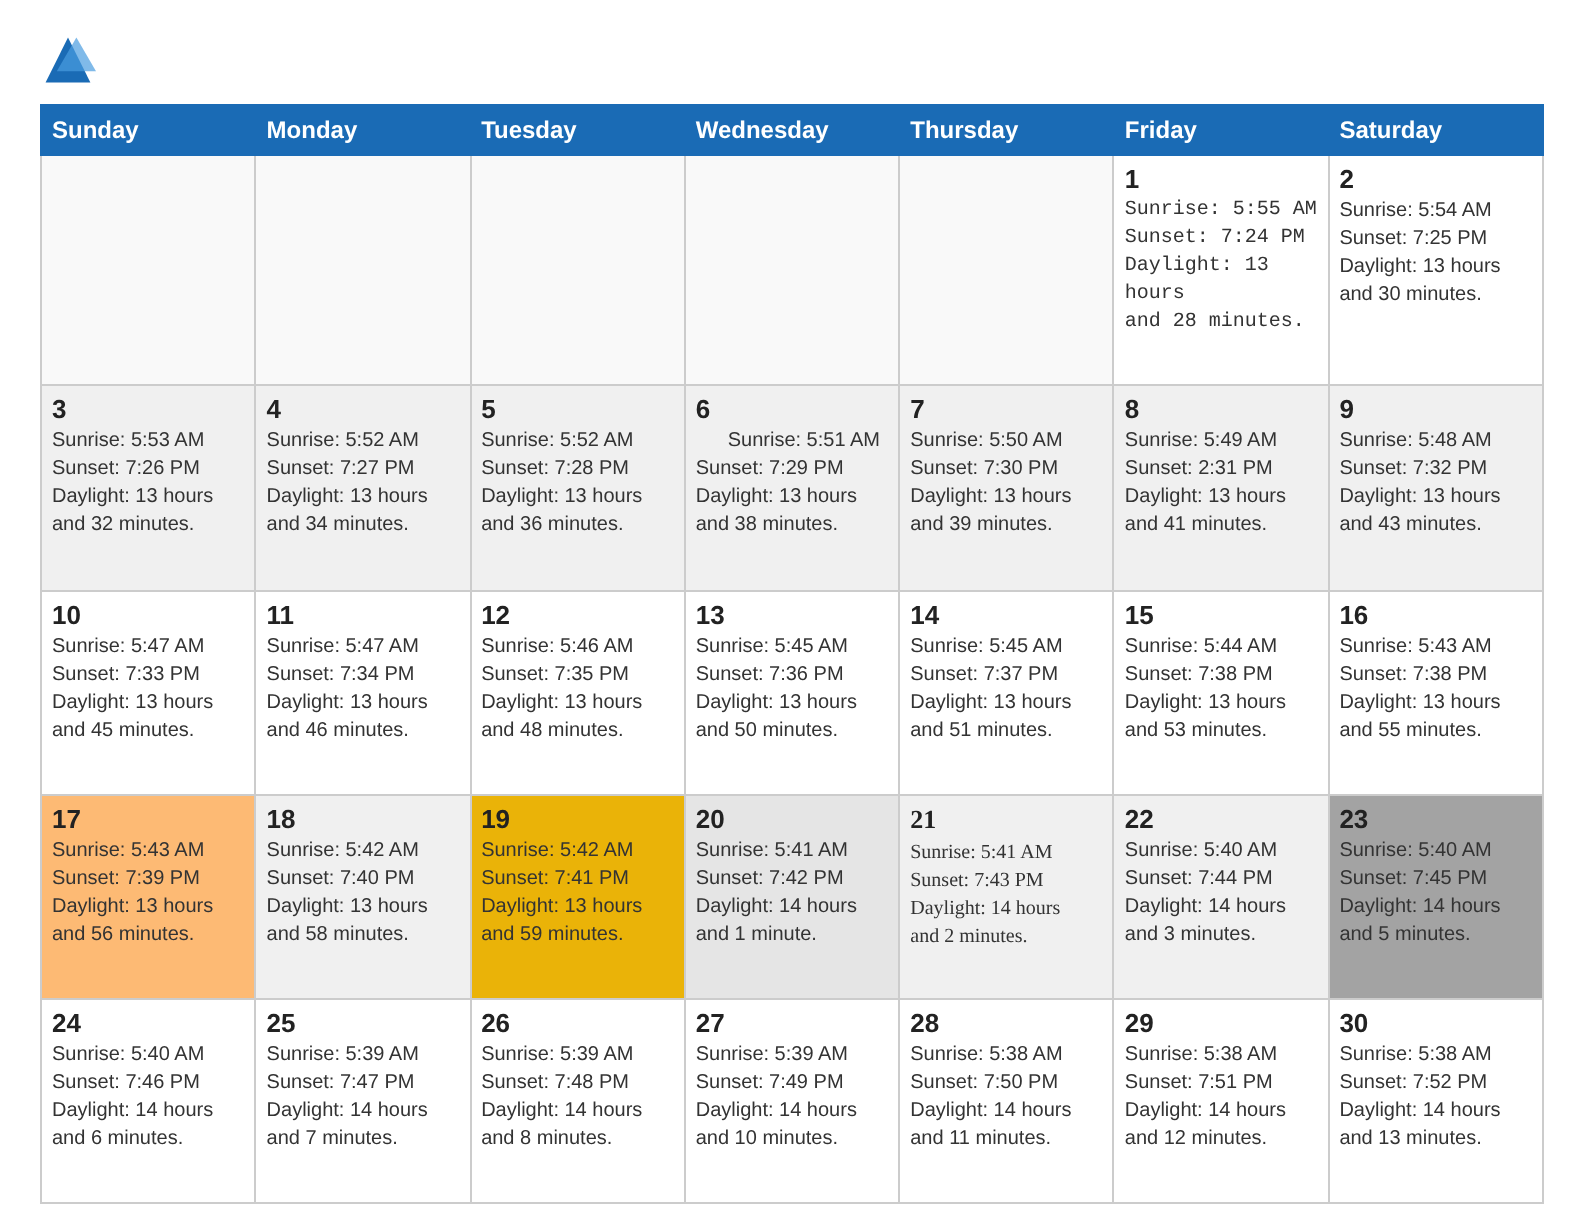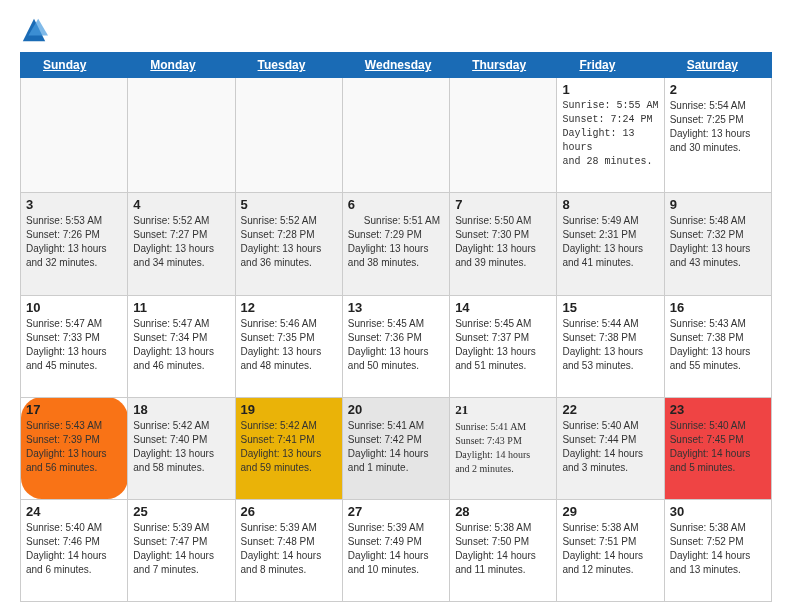--- a/index.html
+++ b/index.html
@@ -64,24 +64,23 @@
       flex: 1;
       border: 1px solid #ccc;
       border-collapse: collapse;
       width: 100%;
       table-layout: fixed;
     }
     .calendar th {
       background: #1a6bb5;
       color: #fff;
       text-align: left;
-      padding: 5px 22px;
+      padding: 5px 5px;
       font-size: 12px;
       border: 1px solid #1a6bb5;
-      text-decoration: underline;
     }
     .calendar td {
       vertical-align: top;
       padding: 4px 5px;
       border: 1px solid #ccc;
       font-size: 10px;
       color: #333;
       height: 85px;
       width: 113px;
     }
@@ -203,21 +202,21 @@
           <td><span class="day-num">15</span><span class="day-info" style="white-space: pre-line;">Sunrise: 5:44 AM
 Sunset: 7:38 PM
 Daylight: 13 hours
 and 53 minutes.</span></td>
           <td><span class="day-num">16</span><span class="day-info" style="white-space: pre-line;">Sunrise: 5:43 AM
 Sunset: 7:38 PM
 Daylight: 13 hours
 and 55 minutes.</span></td>
         </tr>
         <tr>
-          <td style="background: #f97316; border-radius: 21px;"><span class="day-num">17</span><span class="day-info" style="white-space: pre-line;">Sunrise: 5:43 AM
+          <td style="background: #fdba74;"><span class="day-num">17</span><span class="day-info" style="white-space: pre-line;">Sunrise: 5:43 AM
 Sunset: 7:39 PM
 Daylight: 13 hours
 and 56 minutes.</span></td>
           <td style="background: rgb(240, 240, 240);"><span class="day-num">18</span><span class="day-info" style="white-space: pre-line;">Sunrise: 5:42 AM
 Sunset: 7:40 PM
 Daylight: 13 hours
 and 58 minutes.</span></td>
           <td style="background: #eab308;"><span class="day-num">19</span><span class="day-info" style="white-space: pre-line;">Sunrise: 5:42 AM
 Sunset: 7:41 PM
 Daylight: 13 hours
@@ -227,21 +226,21 @@
 Daylight: 14 hours
 and 1 minute.</span></td>
           <td style="background: rgb(240, 240, 240); font-family: Liberation Serif, serif;"><span class="day-num">21</span><span class="day-info" style="white-space: pre-line;">Sunrise: 5:41 AM
 Sunset: 7:43 PM
 Daylight: 14 hours
 and 2 minutes.</span></td>
           <td style="background: rgb(240, 240, 240);"><span class="day-num">22</span><span class="day-info" style="white-space: pre-line;">Sunrise: 5:40 AM
 Sunset: 7:44 PM
 Daylight: 14 hours
 and 3 minutes.</span></td>
-          <td style="background: #ef4444;"><span class="day-num">23</span><span class="day-info" style="white-space: pre-line;">Sunrise: 5:40 AM
+          <td style="background: #a3a3a3;"><span class="day-num">23</span><span class="day-info" style="white-space: pre-line;">Sunrise: 5:40 AM
 Sunset: 7:45 PM
 Daylight: 14 hours
 and 5 minutes.</span></td>
         </tr>
         <tr>
           <td><span class="day-num">24</span><span class="day-info" style="white-space: pre-line;">Sunrise: 5:40 AM
 Sunset: 7:46 PM
 Daylight: 14 hours
 and 6 minutes.</span></td>
           <td><span class="day-num">25</span><span class="day-info" style="white-space: pre-line;">Sunrise: 5:39 AM

